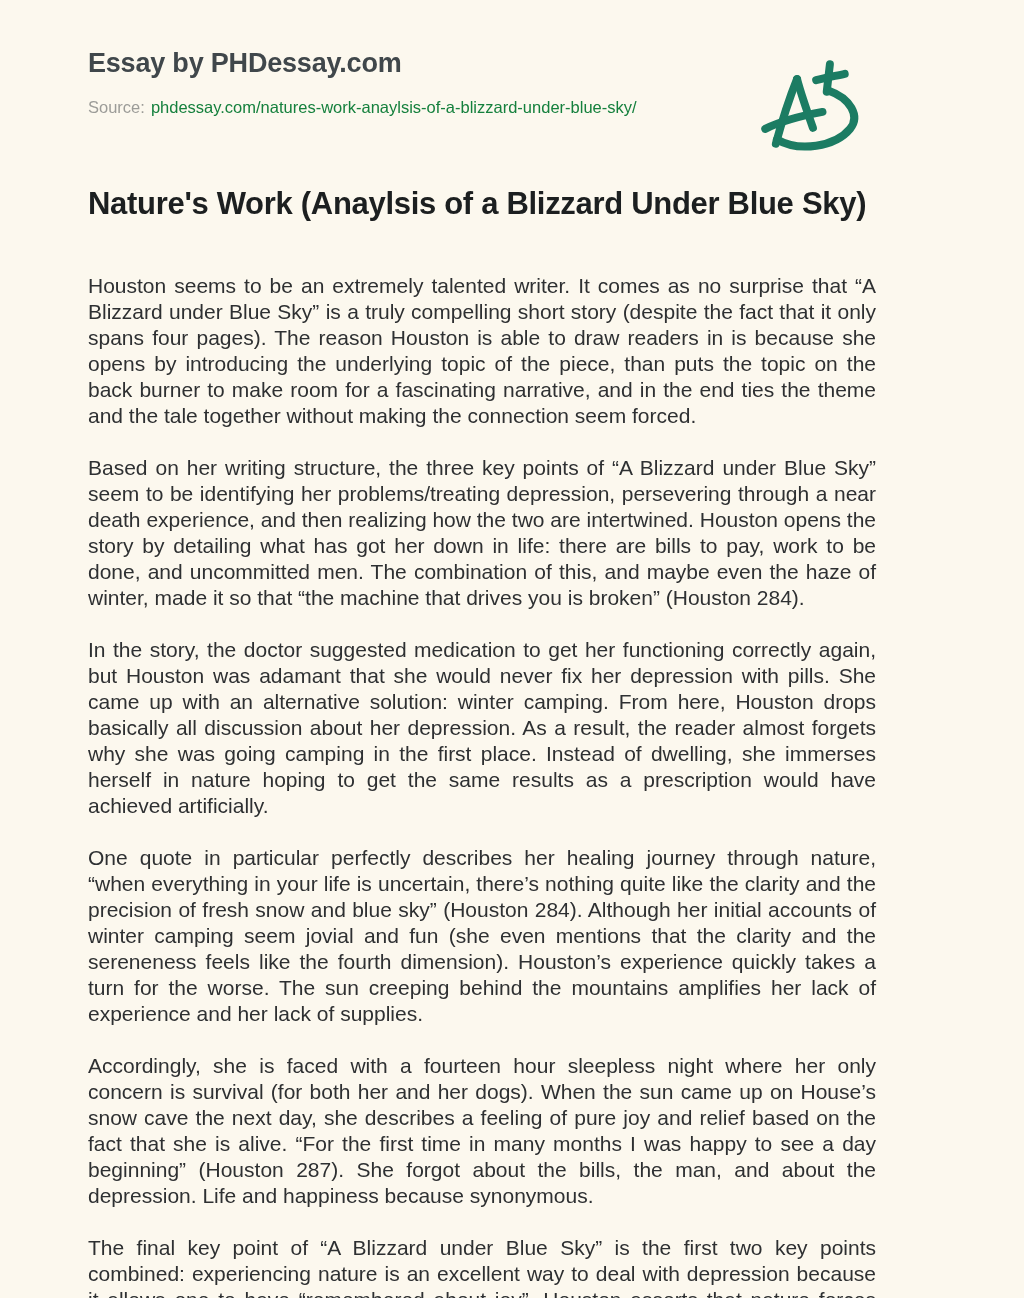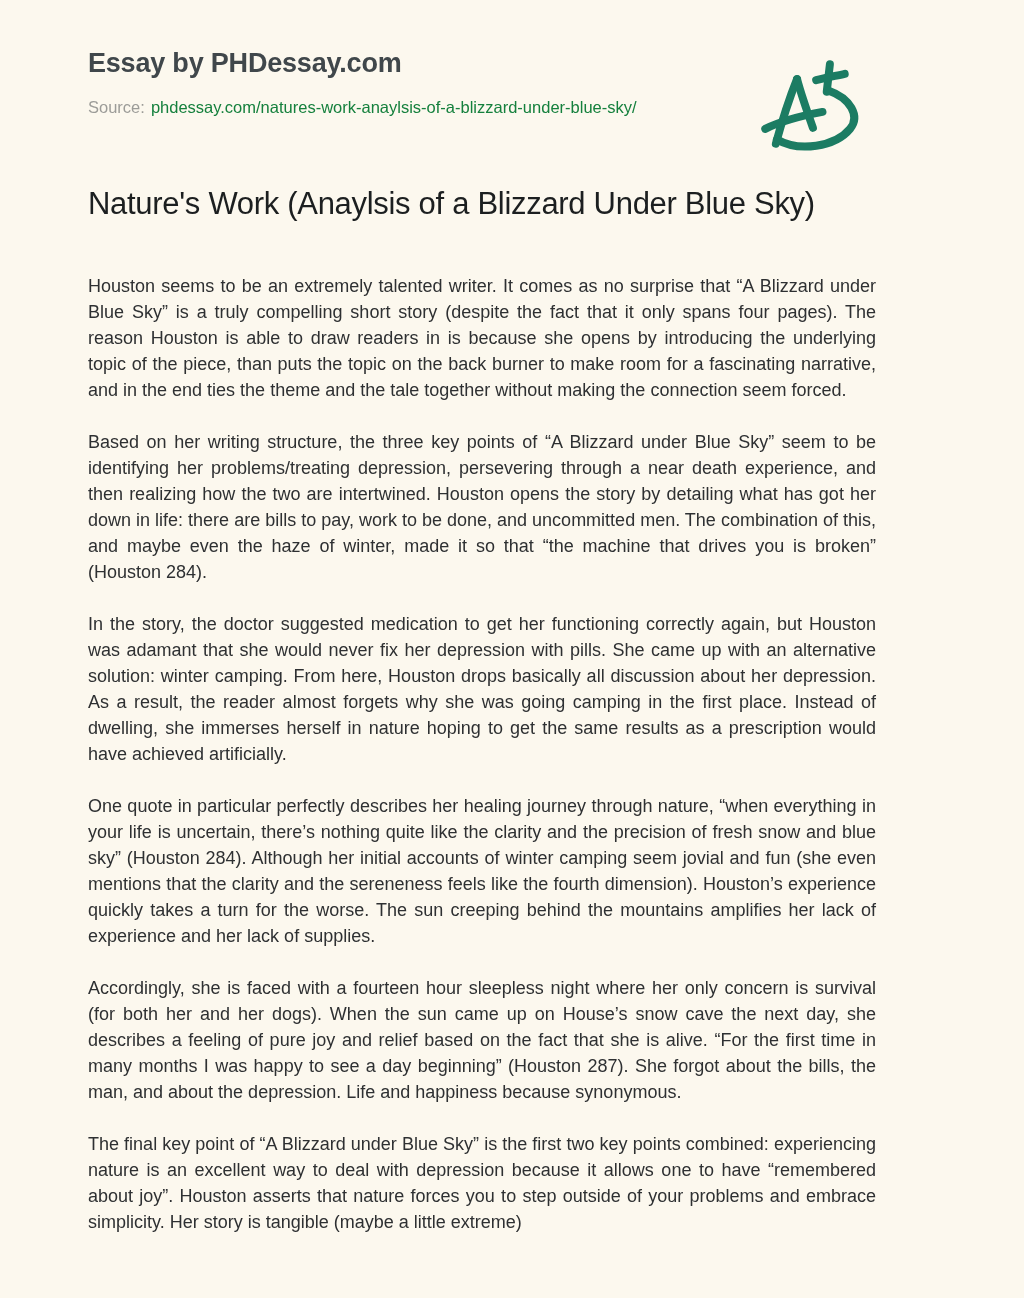--- a/index.html
+++ b/index.html
@@ -44,27 +44,27 @@
     top: 52px;
     right: 97px;
     width: 106px;
     height: 122px;
   }
   .logo svg { width: 106px; height: 122px; display: block; }
   .title {
     margin: 68px 0 0 0;
     font-size: 31px;
     line-height: 38px;
-    font-weight: 400;
+    font-weight: 700;
     color: #1c1f20;
     letter-spacing: -0.3px;
   }
   .article p {
     margin: 16px 0 26px 0;
-    font-size: 18px;
+    font-size: 21px;
     line-height: 26px;
     text-align: justify;
     color: #2e3032;
   }
   .article p:first-child {
     margin-top: 50px;
   }
 </style>
 </head>
 <body>

